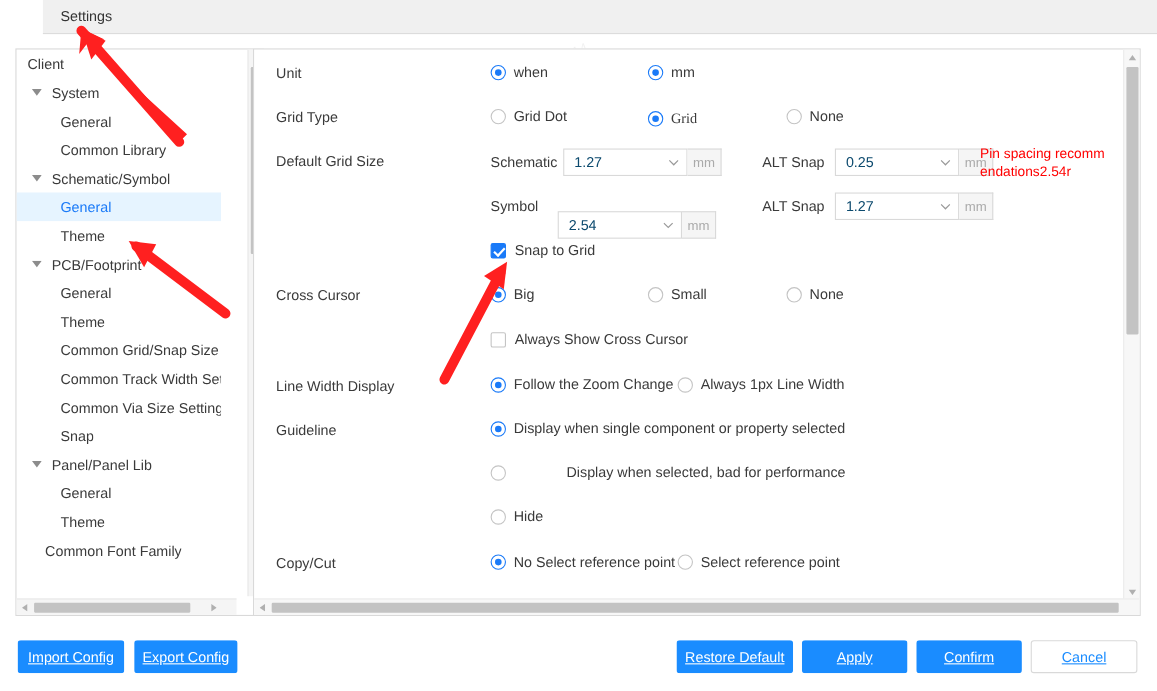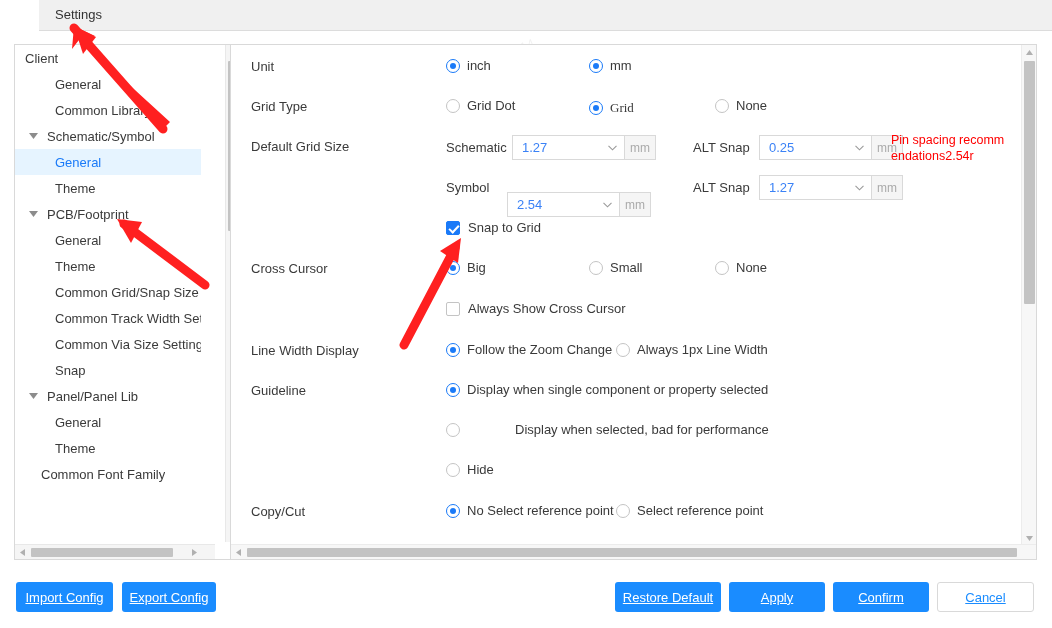--- a/index.html
+++ b/index.html
@@ -211,21 +211,21 @@
   }
   .selbox {
     width: 113px; height: 25px;
     border: 1px solid #d9d9d9;
     background: #ffffff;
     display: flex; align-items: center;
     padding: 0 6px 0 9px;
     cursor: pointer;
   }
   .selbox .selval {
-    font-size: 13px; color: #3b82f6;
+    font-size: 13px; color: #0c4a6e;
     flex: 1 1 auto;
   }
   .selbox .chev { flex: 0 0 12px; display: flex; align-items: center; justify-content: center; }
   .selbox .chev svg { display: block; }
   .unitbox {
     width: 31px; height: 25px;
     border: 1px solid #d9d9d9;
     border-left: none;
     background: #f5f5f5;
     display: flex; align-items: center; justify-content: center;
@@ -364,20 +364,28 @@
   <div class="wm" style="left:980px; top:580px;">2024</div>
   <div class="wm" style="left:10px;  top:585px;">-14</div>
 
   <div class="tree-panel">
     <div class="tree-inner">
 
       <div class="tree-item lvl0">
         <span class="tree-label">Client</span>
       </div>
 
+      <div class="tree-item lvl1-caret">
+        <span class="caret">
+          <svg width="9" height="7" viewBox="0 0 9 7">
+              <path d="M0 0 L9 0 L4.5 6 Z" fill="#8c8c8c"></path>
+            </svg>
+        </span>
+        <span class="tree-label" style="margin-left:6px">System</span>
+      </div>
 
       <div class="tree-item lvl2">
         <span class="tree-label">General</span>
       </div>
       <div class="tree-item lvl2">
         <span class="tree-label">Common Library</span>
       </div>
 
       <div class="tree-item lvl1-caret">
         <span class="caret">
@@ -473,21 +481,21 @@
     </div>
   </div>
 
   <div class="settings-panel">
     <div class="settings-content">
 
       <div class="row" style="top:10px;">
         <div class="row-label">Unit</div>
         <div class="radio on" style="left:215px; top:4px;">
           <span class="dot"></span>
-          <span class="rlabel">inch</span>
+          <span class="rlabel">when</span>
         </div>
         <div class="radio on" style="left:358px; top:4px;">
           <span class="dot"></span>
           <span class="rlabel">mm</span>
         </div>
       </div>
 
       <div class="row" style="top:50px;">
         <div class="row-label">Grid Type</div>
         <div class="radio" style="left:215px; top:4px;">

